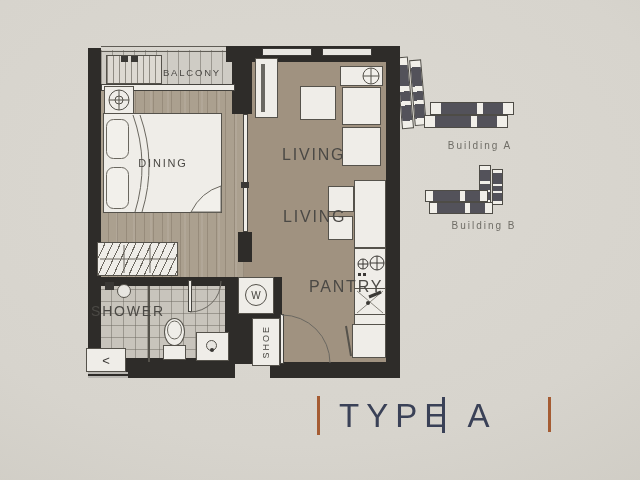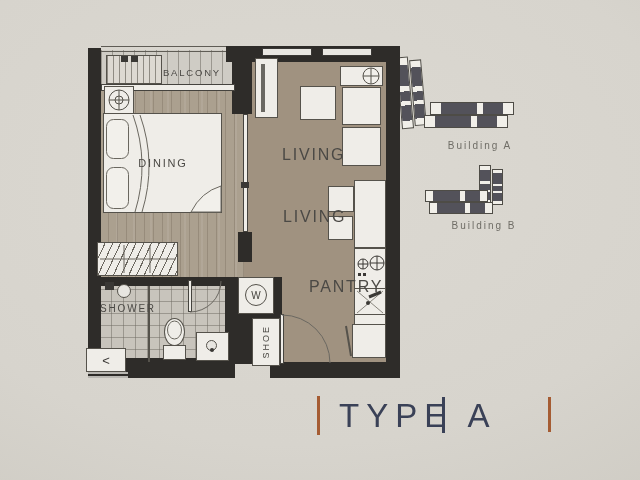--- a/index.html
+++ b/index.html
@@ -201,21 +201,21 @@
 
   <line x1="88" y1="373" x2="128" y2="373" stroke="#e8e6e1" stroke-width="1.5"></line>
   <line x1="88" y1="377" x2="128" y2="377" stroke="#e8e6e1" stroke-width="1.5"></line>
 </svg>
 
 <div class="lbl" style="left:162px;top:67px;width:60px;">BALCONY</div>
 <div class="lbl lbl-room" style="left:133px;top:157px;width:60px;font-size:11px;">DINING</div>
 <div class="lbl lbl-room" style="left:282px;top:146px;width:60px;">LIVING</div>
 <div class="lbl lbl-room" style="left:283px;top:208px;width:60px;">LIVING</div>
 <div class="lbl lbl-room" style="left:293px;top:278px;width:60px;margin-left:16px;">PANTRY</div>
-<div class="lbl" style="left:98px;top:303px;width:60px;font-size:10px;">SHOWER</div>
+<div class="lbl" style="left:91px;top:303px;width:60px;font-size:14px;">SHOWER</div>
 
 <div class="abs" style="left:402px;top:55px;width:32px;height:76px;transform:rotate(-5deg);transform-origin:80% 95%;z-index:10;">
   <div class="abs bar bseg-v" style="left:0;top:0;width:12px;height:72px;"></div>
   <div class="abs bar bseg-v" style="left:13px;top:4px;width:12px;height:66px;"></div>
 </div>
 <div class="abs bar bseg-h" style="left:430px;top:102px;width:84px;height:13px;"></div>
 <div class="abs bar bseg-h" style="left:424px;top:115px;width:84px;height:13px;"></div>
 <div class="bldg-label" style="left:440px;top:140px;width:80px;">Building A</div>
 
 <div class="abs bar bseg-v" style="left:479px;top:165px;width:12px;height:40px;"></div>

